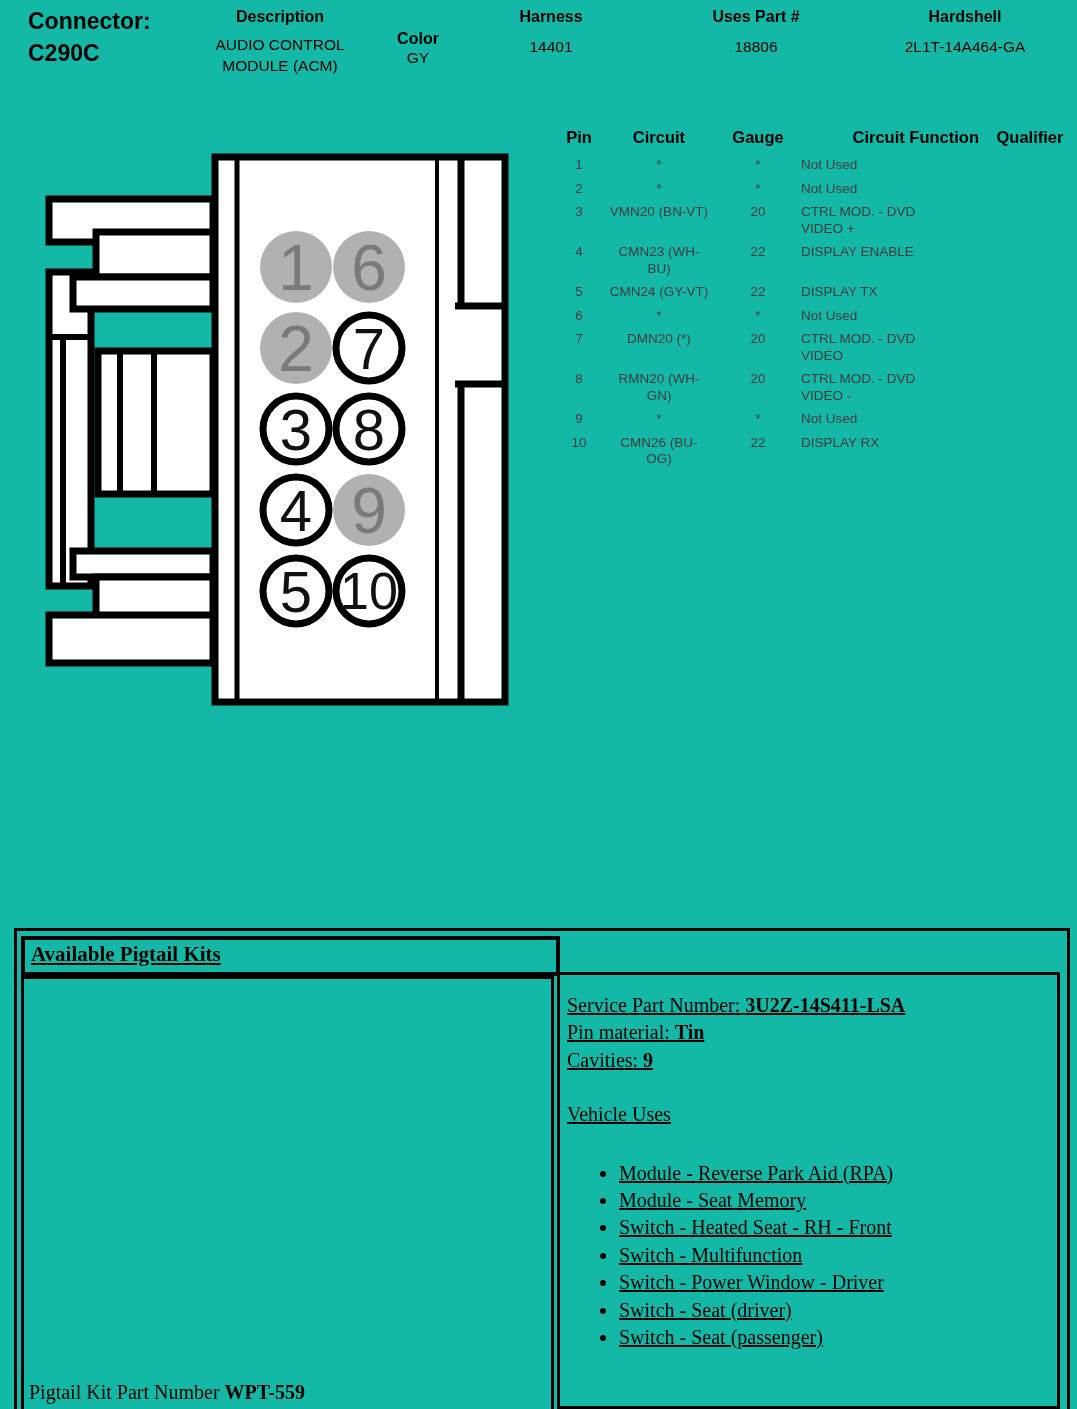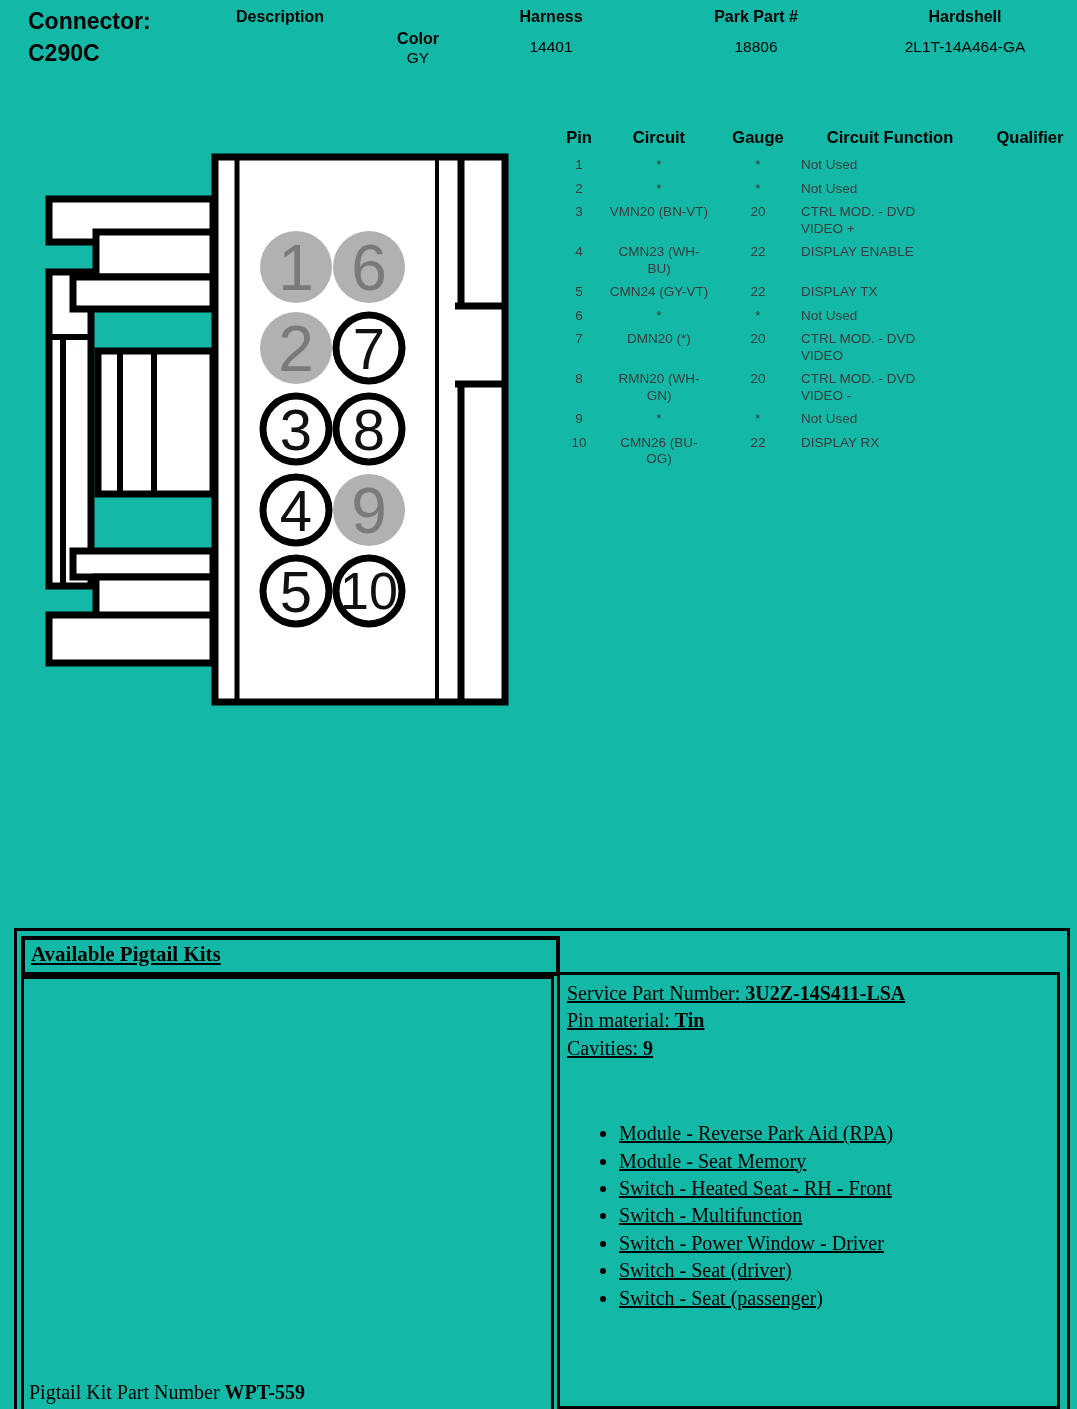--- a/index.html
+++ b/index.html
@@ -14,55 +14,56 @@
   .fld-value{font-size:15.5px;text-align:center;line-height:21px;}
 
   
   .pin-table{left:555px;top:128px;}
   .pin-table table{border-collapse:collapse;table-layout:fixed;width:526px;}
   .pin-table th{font-size:16.5px;font-weight:bold;padding:0 0 7px 0;text-align:center;
                 vertical-align:top;white-space:nowrap;}
   .pin-table td{font-size:13.5px;color:#3c3c3c;padding:3px 0 4px 0;line-height:16.5px;
                 text-align:center;vertical-align:top;}
   .pin-table td.c-func{text-align:left;}
-  .pin-table th.c-func{text-align:center;}
+  .pin-table th.c-func{text-align:right;}
   .wrap-circ{display:inline-block;width:100px;text-align:center;}
   .wrap-func{display:inline-block;max-width:138px;text-align:left;}
 
   
   .serif{font-family:"Liberation Serif",serif;text-decoration:underline;}
   .pig-outer{left:14px;top:928px;width:1050px;height:481px;
              border:3px solid #000;border-bottom:none;}
   .pig-title-box{left:21px;top:936px;width:525px;height:30px;border:4px solid #000;
                  font-size:21px;font-weight:bold;padding:2px 0 0 6px;}
   .pig-left{left:21px;top:976px;width:527px;height:433px;border:3px solid #000;}
   .pig-kit-line{position:absolute;left:5px;bottom:8px;font-size:20px;white-space:nowrap;}
   .pig-right{left:557px;top:972px;width:503px;height:437px;border:3px solid #000;
-             font-size:20px;line-height:27.4px;padding:5px 0 0 7px;box-sizing:border-box;}
+             font-size:20px;line-height:27.4px;padding:17px 0 0 7px;box-sizing:border-box;}
   .pig-right .spacer{height:27px;}
   .veh-list{margin:31px 0 0 0;padding:0 0 0 52px;}
   .veh-list li{line-height:27.4px;}
 </style>
 </head>
 <body>
 
 <div class="page">
 
   <div class="abs conn-label">Connector:</div>
   <div class="abs conn-id">C290C</div>
 
   <div class="abs fld-label" style="left:210px;top:8px;width:140px;">Description</div>
+  <div class="abs fld-value" style="left:191px;top:34px;width:178px;">AUDIO CONTROL MODULE (ACM)</div>
 
   <div class="abs fld-label" style="left:378px;top:30px;width:80px;">Color</div>
   <div class="abs fld-value" style="left:378px;top:47px;width:80px;">GY</div>
 
   <div class="abs fld-label" style="left:491px;top:8px;width:120px;">Harness</div>
   <div class="abs fld-value" style="left:491px;top:36px;width:120px;">14401</div>
 
-  <div class="abs fld-label" style="left:696px;top:8px;width:120px;">Park Part #</div>
+  <div class="abs fld-label" style="left:696px;top:8px;width:120px;">Uses Part #</div>
   <div class="abs fld-value" style="left:696px;top:36px;width:120px;">18806</div>
 
   <div class="abs fld-label" style="left:885px;top:8px;width:160px;">Hardshell</div>
   <div class="abs fld-value" style="left:885px;top:36px;width:160px;">2L1T-14A464-GA</div>
 
   <svg class="abs" style="left:0;top:0;" width="1077" height="730" viewBox="0 0 1077 730">
     <g fill="#ffffff" stroke="#000000" stroke-width="7">
 
       <rect x="49" y="199" width="164" height="43"></rect>
       <rect x="96" y="232" width="117" height="45"></rect>
@@ -221,20 +222,21 @@
     </div>
     <div>
       <span>Pin material:</span>
       <b>Tin</b>
     </div>
     <div>
       <span>Cavities:</span>
       <b>9</b>
     </div>
     <div class="spacer"></div>
+    <div>Vehicle Uses</div>
     <ul class="veh-list" id="vehicle-uses-list">
         <li>Module - Reverse Park Aid (RPA)</li>
         <li>Module - Seat Memory</li>
         <li>Switch - Heated Seat - RH - Front</li>
         <li>Switch - Multifunction</li>
         <li>Switch - Power Window - Driver</li>
         <li>Switch - Seat (driver)</li>
         <li>Switch - Seat (passenger)</li>
       </ul>
   </div>

